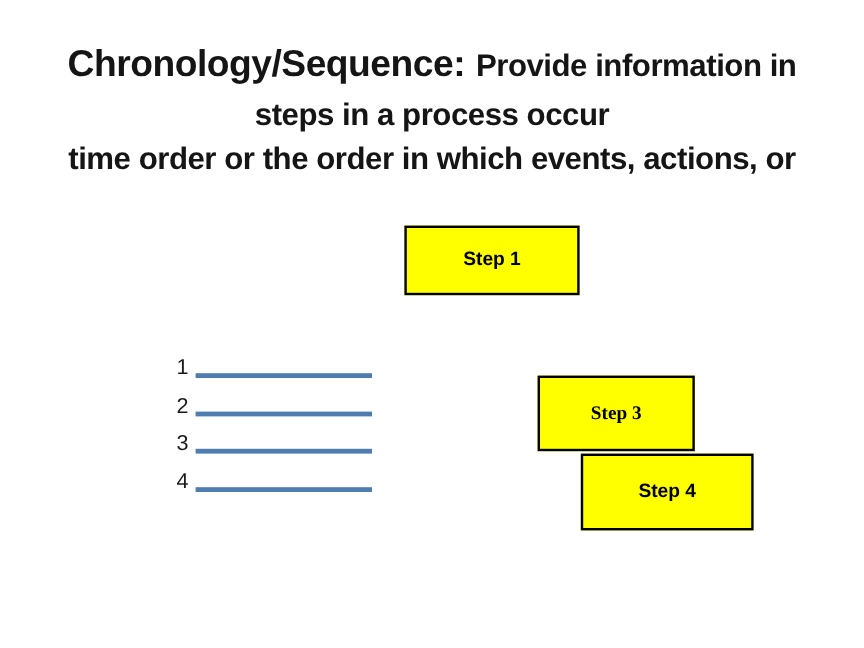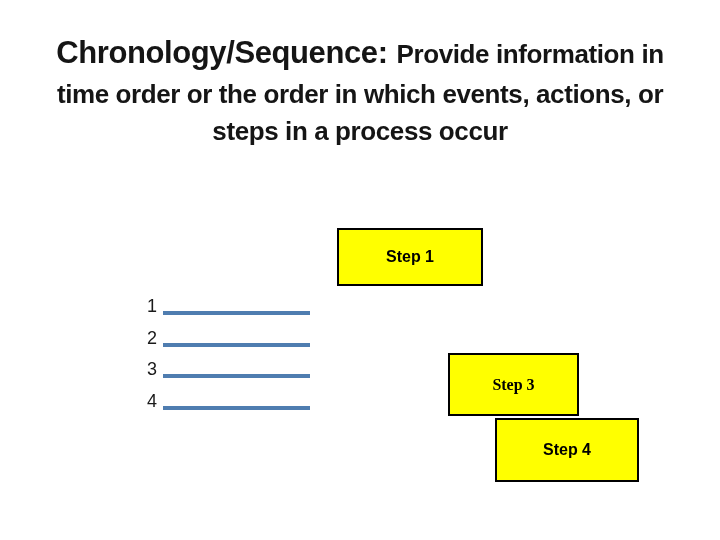--- a/index.html
+++ b/index.html
@@ -61,38 +61,37 @@
     position: absolute;
     box-sizing: border-box;
     background: var(--step_fill, #ffff00);
     border: 2px solid var(--step_border, #000000);
     display: flex;
     align-items: center;
     justify-content: center;
     font-weight: bold;
     font-size: 16px;
     color: var(--step_text, #000000);
-    margin-top: 40px;
   }
   .s1 { left: 337px; top: 188px; width: 146px; height: 58px; }
   .s2 { left: 397px; top: 248px; width: 131px; height: 64px; }
   .s3 { left: 448px; top: 313px; width: 131px; height: 63px; font-family: Liberation Serif, serif; }
-  .s4 { left: 495px; top: 378px; width: 144px; height: 64px; }
+  .s4 { left: 484px; top: 378px; width: 144px; height: 64px; }
 </style>
 </head>
 <body>
 
 <div class="slide">
 
   <header class="title">
     <div>
       <span class="t-lead">Chronology/Sequence:</span><span class="t-rest">Provide information in</span>
     </div>
+    <div class="t-rest">steps in a process occur</div>
     <div class="t-rest">time order or the order in which events, actions, or</div>
-    <div class="t-rest">steps in a process occur</div>
   </header>
 
   <div class="list">
     <div class="list-item">
       <span class="num">1</span>
       <span class="blank"></span>
     </div>
     <div class="list-item">
       <span class="num">2</span>
       <span class="blank"></span>

